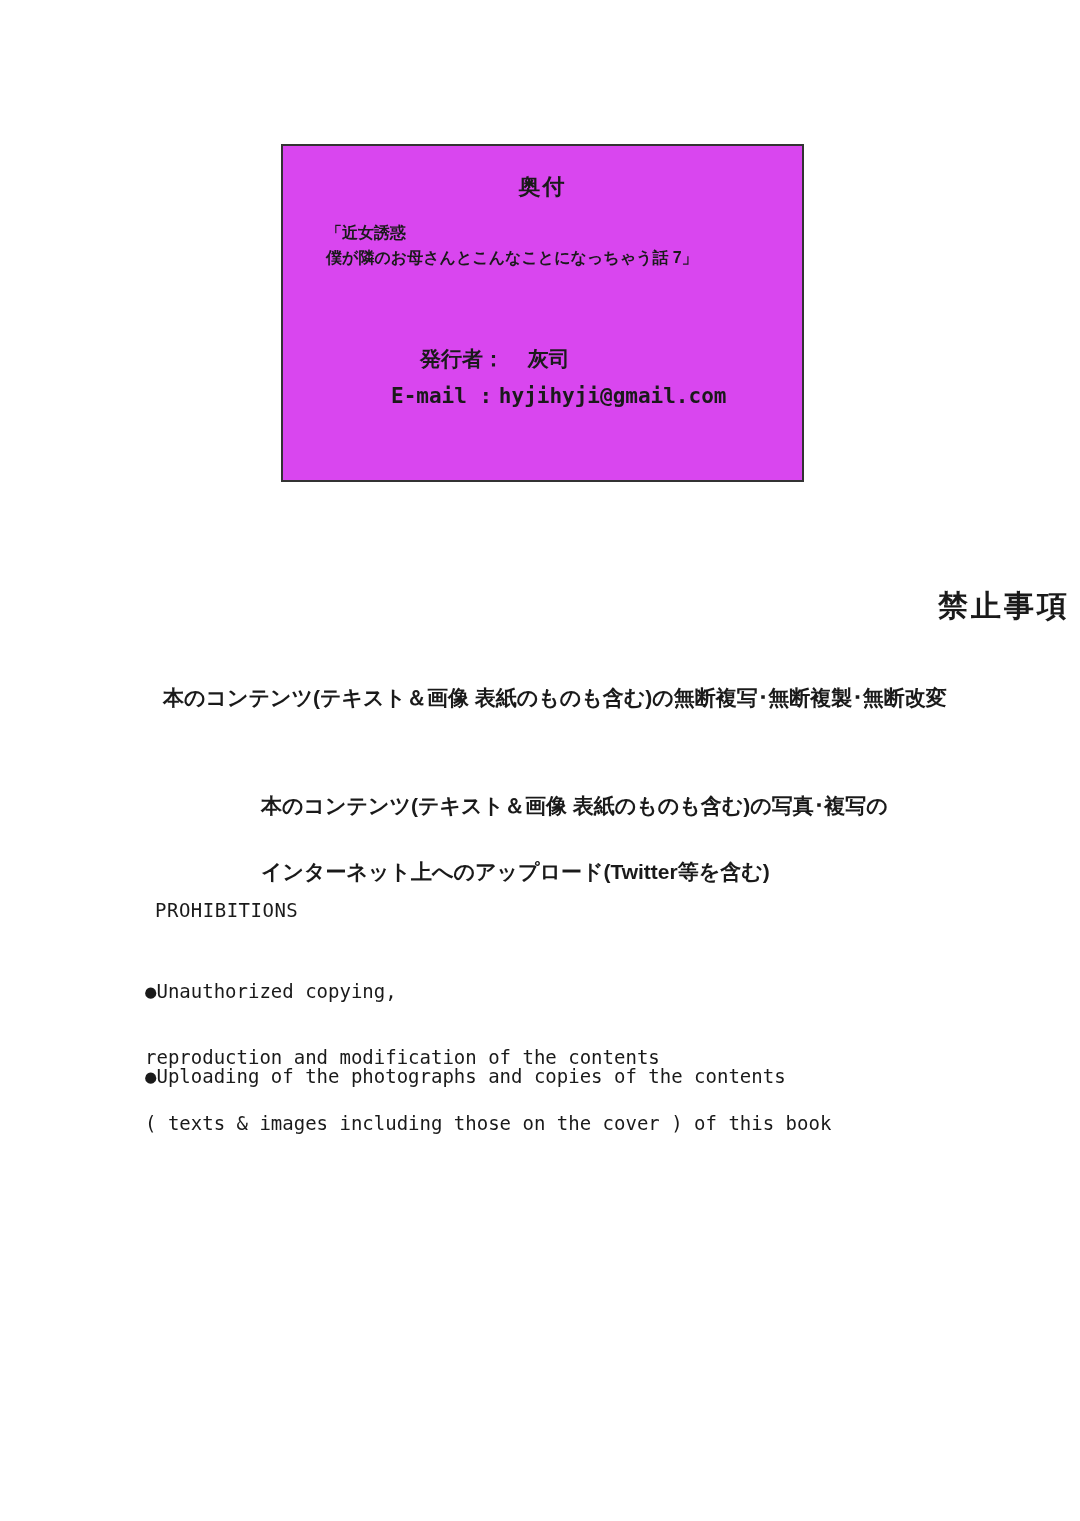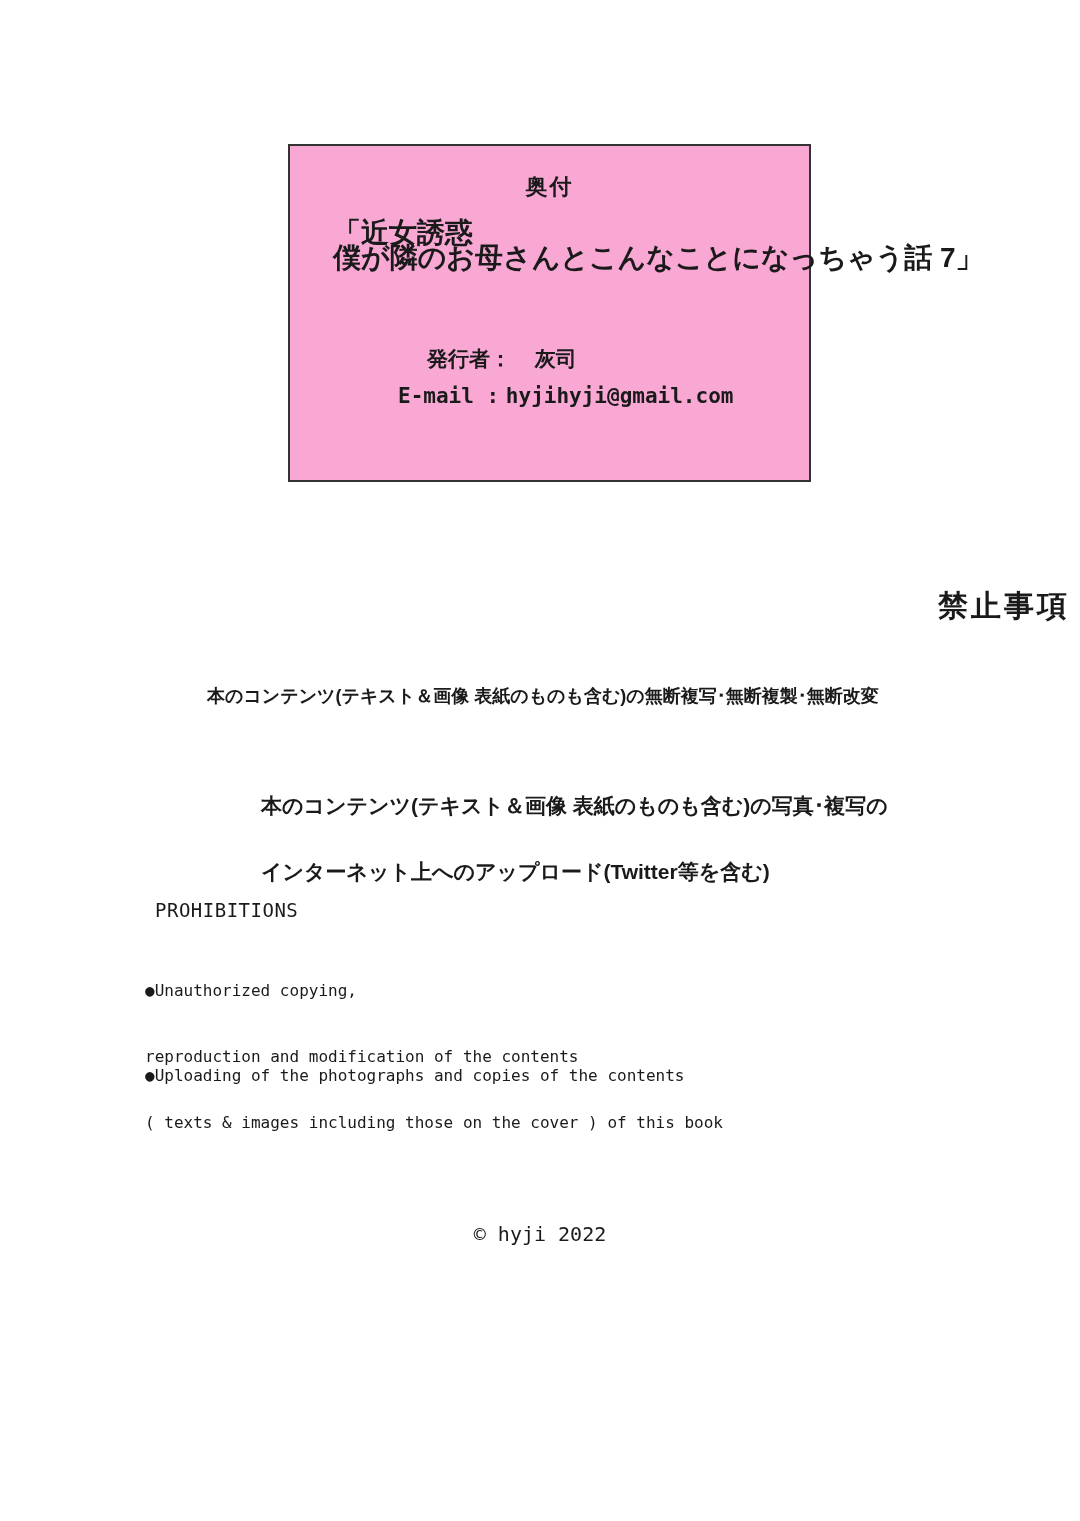--- a/index.html
+++ b/index.html
@@ -16,42 +16,42 @@
     font-family: "Liberation Sans", sans-serif;
     overflow: hidden;
   }
   .mono {
     font-family: "DejaVu Sans Mono", monospace;
   }
 
   
   .colophon-box {
     position: absolute;
-    left: 288px;
+    left: 281px;
     top: 144px;
     width: 519px;
     height: 334px;
     border: 2px solid #333333;
-    background: #f9a8d4;
+    background: #d946ef;
   }
   .okuzuke-heading {
     position: absolute;
     top: 26px;
     left: 0;
     width: 100%;
     text-align: center;
     font-size: 22px;
     font-weight: bold;
     letter-spacing: 2px;
   }
   .book-title {
     position: absolute;
     left: 43px;
     top: 74px;
-    font-size: 28px;
+    font-size: 16px;
     font-weight: 600;
     line-height: 25px;
     white-space: nowrap;
   }
   .field-row {
     position: absolute;
     left: 108px;
     font-size: 21px;
     font-weight: 600;
     white-space: nowrap;
@@ -76,24 +76,23 @@
     width: 1070px;
     text-align: right;
     font-size: 30px;
     font-weight: bold;
     letter-spacing: 3px;
   }
   .ja-para1 {
     position: absolute;
     left: 163px;
     top: 684px;
-    font-size: 18px;
+    font-size: 21px;
     font-weight: 600;
     white-space: pre;
-    margin-left: 44px;
   }
   .ja-para2 {
     position: absolute;
     left: 261px;
     top: 751px;
     font-size: 21px;
     font-weight: 600;
     line-height: 22px;
     white-space: pre;
   }
@@ -103,21 +102,21 @@
     position: absolute;
     left: 155px;
     top: 899px;
     font-size: 19px;
     letter-spacing: 0.5px;
     white-space: pre;
   }
   .en-item {
     position: absolute;
     left: 145px;
-    font-size: 16px;
+    font-size: 19px;
     line-height: 22px;
     white-space: pre;
   }
   .en-item.item-1 { top: 936px; }
   .en-item.item-2 { top: 1021px; }
 
   
   .copyright {
     position: absolute;
     top: 1222px;
@@ -166,15 +165,14 @@
   <div class="en-item item-1 mono">
     <div>●Unauthorized copying,</div>
     <div>reproduction and modification of the contents</div>
     <div>( texts &amp; images including those on the cover ) of this book</div>
   </div>
 
   <div class="en-item item-2 mono">
     <div>●Uploading of the photographs and copies of the contents</div>
   </div>
 
-  <div class="copyright mono">© hyji 2022</div>
 
 </div>
 
 </body></html>

